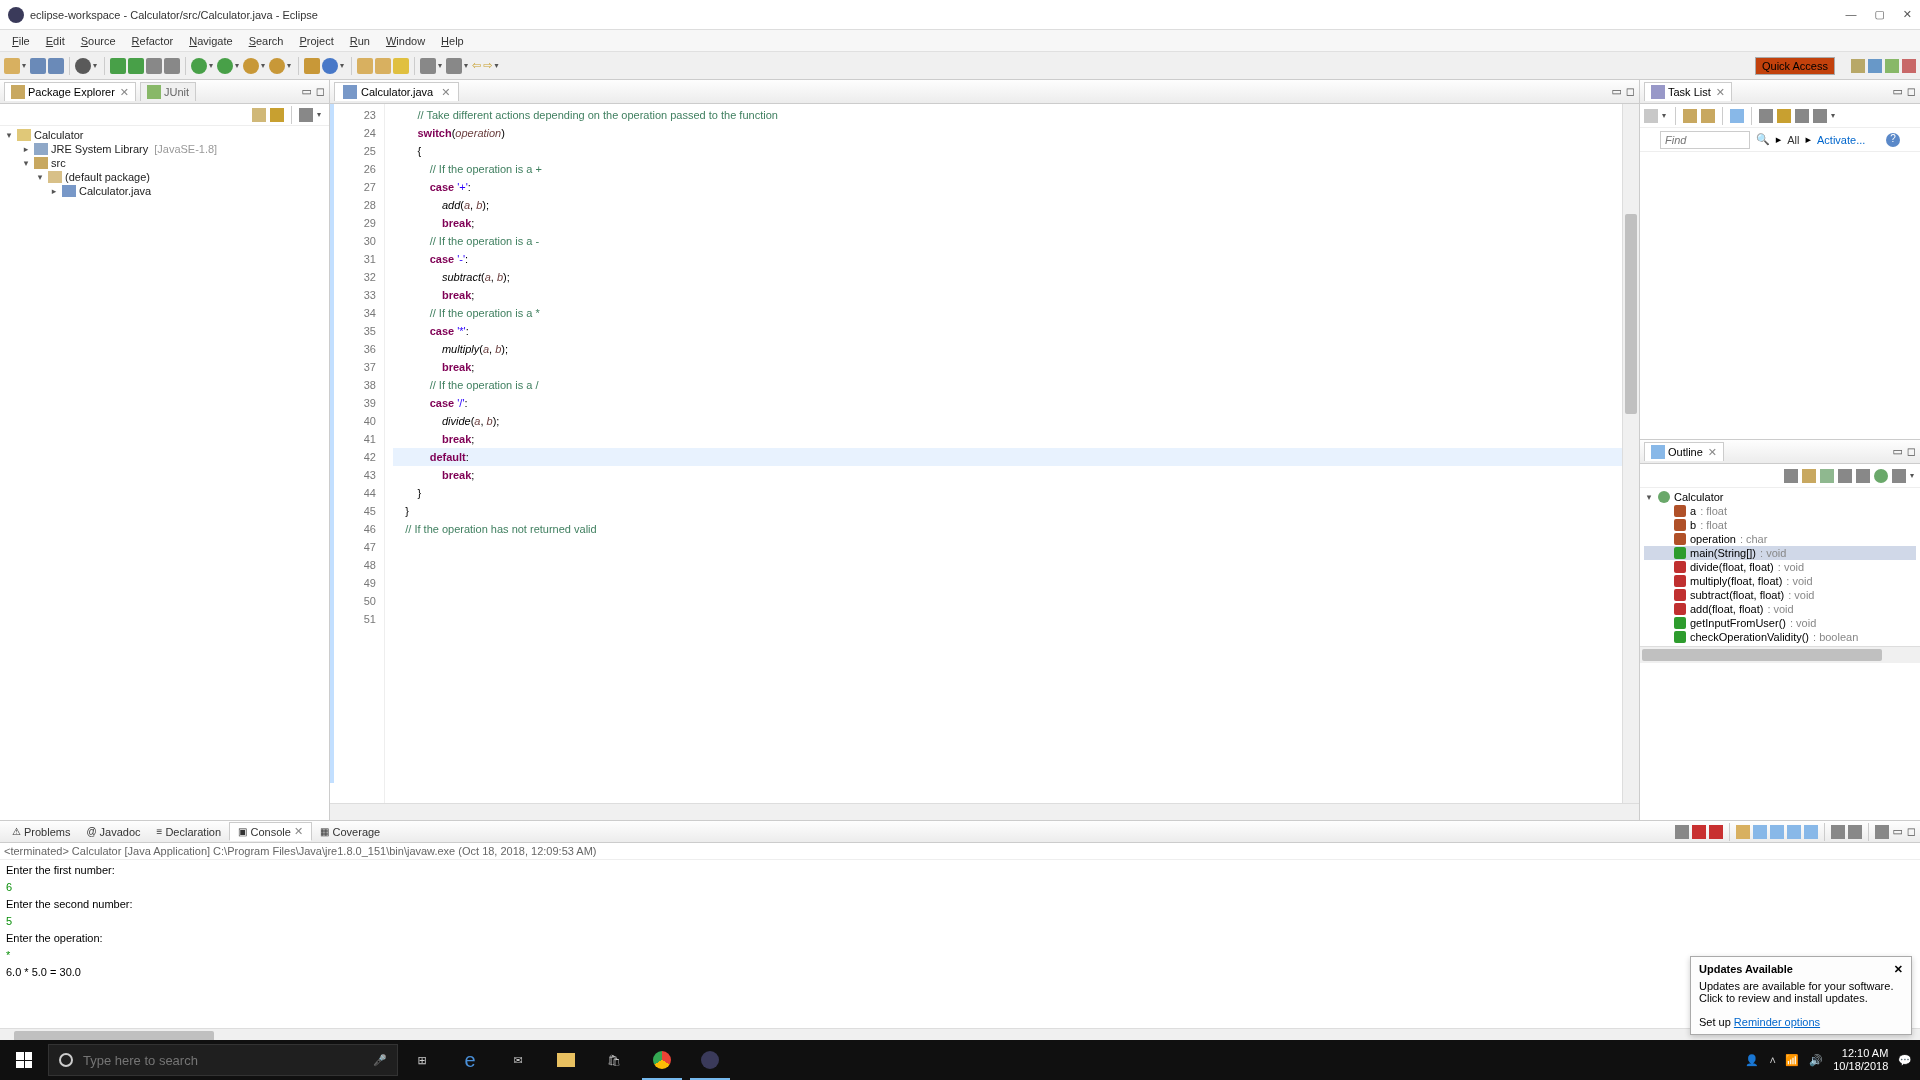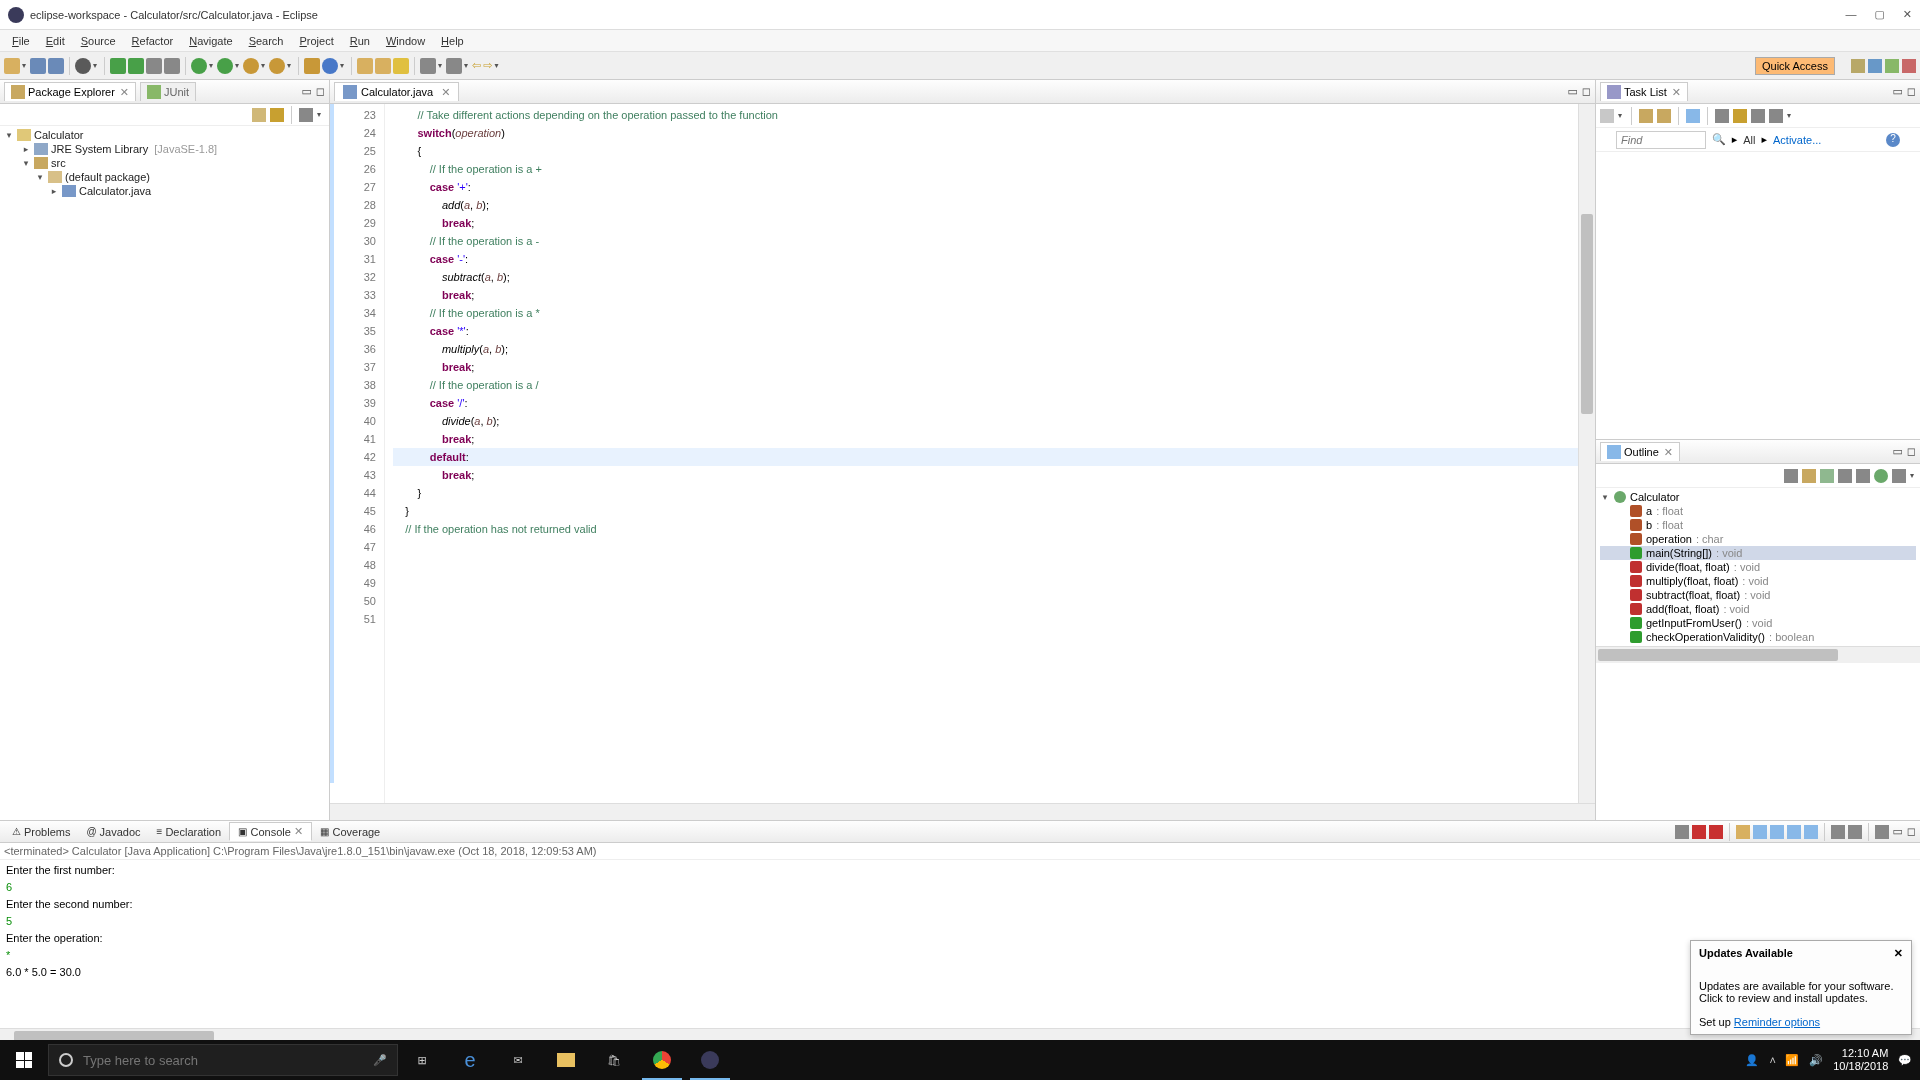--- a/index.html
+++ b/index.html
@@ -15,21 +15,21 @@
 
 .menubar { height: 22px; background: #f7f7f7; display: flex; align-items: center; padding: 0 4px; border-bottom: 1px solid #e0e0e0; }
 .menubar span { padding: 2px 8px; color: #333; }
 .menubar span u { text-decoration: underline; }
 
 
 .toolbar { height: 28px; background: #f0f0f0; display: flex; align-items: center; padding: 0 4px; gap: 2px; border-bottom: 1px solid #ccc; position: relative; }
 .tb-icon { width: 16px; height: 16px; display: inline-block; border-radius: 2px; }
 .tb-sep { width: 1px; height: 18px; background: #ccc; margin: 0 3px; }
 .tb-drop { width: 6px; color: #555; font-size: 8px; }
-.quick-access { position: absolute; right: 85px; border: 1px solid #aaa; padding: 2px 6px; background: #fdba74; font-size: 11px; }
+.quick-access { position: absolute; right: 85px; border: 1px solid #aaa; padding: 2px 6px; background: #c2410c; font-size: 11px; }
 .persp-icons { position: absolute; right: 4px; display: flex; gap: 3px; }
 
 
 .main { display: flex; height: 740px; }
 .left-panel { width: 330px; background: #fff; border-right: 1px solid #ccc; display: flex; flex-direction: column; }
 .view-header { height: 24px; background: linear-gradient(#fefefe,#ececec); border-bottom: 1px solid #ccc; display: flex; align-items: center; padding: 0 4px; font-size: 11px; gap: 4px; }
 .view-header .tab { background: #fff; border: 1px solid #ccc; border-bottom: none; padding: 2px 6px; display: flex; align-items: center; gap: 3px; }
 .view-header .tab.inactive { background: #f0f0f0; color: #666; }
 .view-toolbar { height: 22px; display: flex; justify-content: flex-end; align-items: center; padding: 0 6px; gap: 4px; border-bottom: 1px solid #eee; }
 .mini-icon { width: 14px; height: 14px; display: inline-block; }
@@ -53,21 +53,21 @@
 .cmt { color: #3f7f5f; }
 .var { color: #6a3e3e; font-style: italic; }
 .fn { font-style: italic; text-align: right; }
 .blue-bar { position: absolute; left: 0; top: 0; bottom: 20px; width: 4px; background: #c2dfff; }
 .editor-scroll-v { width: 17px; background: #f0f0f0; border-left: 1px solid #ddd; position: relative; }
 .editor-scroll-v .thumb { position: absolute; left: 2px; right: 2px; top: 110px; height: 200px; background: #c0c0c0; border-radius: 2px; }
 .editor-scroll-h { height: 17px; background: #f0f0f0; border-top: 1px solid #ddd; }
 .min-max { margin-left: auto; display: flex; gap: 4px; color: #555; }
 
 
-.right-panel { width: 324px; background: #fff; display: flex; flex-direction: column; }
+.right-panel { width: 280px; background: #fff; display: flex; flex-direction: column; }
 .tasklist { flex: 0 0 360px; border-bottom: 1px solid #ccc; display: flex; flex-direction: column; }
 .tasklist-tb { height: 24px; display: flex; align-items: center; padding: 0 4px; gap: 4px; border-bottom: 1px solid #eee; flex-wrap: wrap; }
 .find-row { height: 24px; display: flex; align-items: center; padding: 0 20px; gap: 6px; border-bottom: 1px solid #eee; }
 .find-input { border: 1px solid #ccc; height: 18px; width: 90px; padding: 0 4px; color: #999; font-style: italic; }
 .outline { flex: 1; display: flex; flex-direction: column; }
 .outline-tree { padding: 2px 4px; font-size: 12px; overflow: hidden; }
 .outline-row { display: flex; align-items: center; gap: 4px; padding: 1px 0; white-space: nowrap; }
 .outline-row.selected { background: #d0d8e8; }
 .member-icon { width: 12px; height: 12px; border-radius: 2px; display: inline-block; }
 .type-hint { color: #888; }
@@ -80,21 +80,21 @@
 .bottom-tb { margin-left: auto; display: flex; gap: 3px; align-items: center; }
 .console-meta { padding: 2px 4px; color: #666; font-size: 11px; border-bottom: 1px solid #eee; }
 .console-body { flex: 1; padding: 2px 6px; font-family: Consolas, monospace; font-size: 13px; line-height: 17px; white-space: pre; overflow: hidden; }
 .console-body .input-text { color: #0a8f0a; }
 .statusbar { height: 22px; background: #f0f0f0; border-top: 1px solid #ccc; position: relative; }
 .scroll-h-track { height: 17px; background: #f0f0f0; border-top: 1px solid #ddd; position: relative; }
 .scroll-h-thumb { position: absolute; left: 14px; top: 2px; bottom: 2px; width: 200px; background: #c0c0c0; border-radius: 2px; }
 
 
 .updates-popup { position: absolute; right: 8px; bottom: 45px; width: 222px; background: #fdfdfd; border: 1px solid #aaa; box-shadow: 0 2px 6px rgba(0,0,0,0.2); padding: 6px 8px; font-size: 11px; }
-.updates-popup .pop-title { font-weight: bold; display: flex; justify-content: space-between; margin-bottom: 20px; }
+.updates-popup .pop-title { font-weight: bold; display: flex; justify-content: space-between; margin-bottom: 4px; }
 .updates-popup a { color: #0066cc; text-decoration: underline; cursor: default; }
 
 
 .win-taskbar { position: absolute; bottom: 0; left: 0; right: 0; height: 40px; background: #101010; display: flex; align-items: center; color: #fff; }
 .start-btn { width: 48px; height: 40px; display: flex; align-items: center; justify-content: center; }
 .win-logo { width: 16px; height: 16px; display: grid; grid-template-columns: 1fr 1fr; grid-template-rows: 1fr 1fr; gap: 1px; }
 .win-logo span { background: #fff; }
 .search-box { background: #1f1f1f; height: 32px; margin: 4px 0; width: 350px; display: flex; align-items: center; padding: 0 10px; gap: 10px; border: 1px solid #333; }
 .search-box input { background: transparent; border: none; color: #ccc; font-size: 13px; outline: none; flex: 1; }
 .tb-app { width: 48px; height: 40px; display: flex; align-items: center; justify-content: center; position: relative; }

